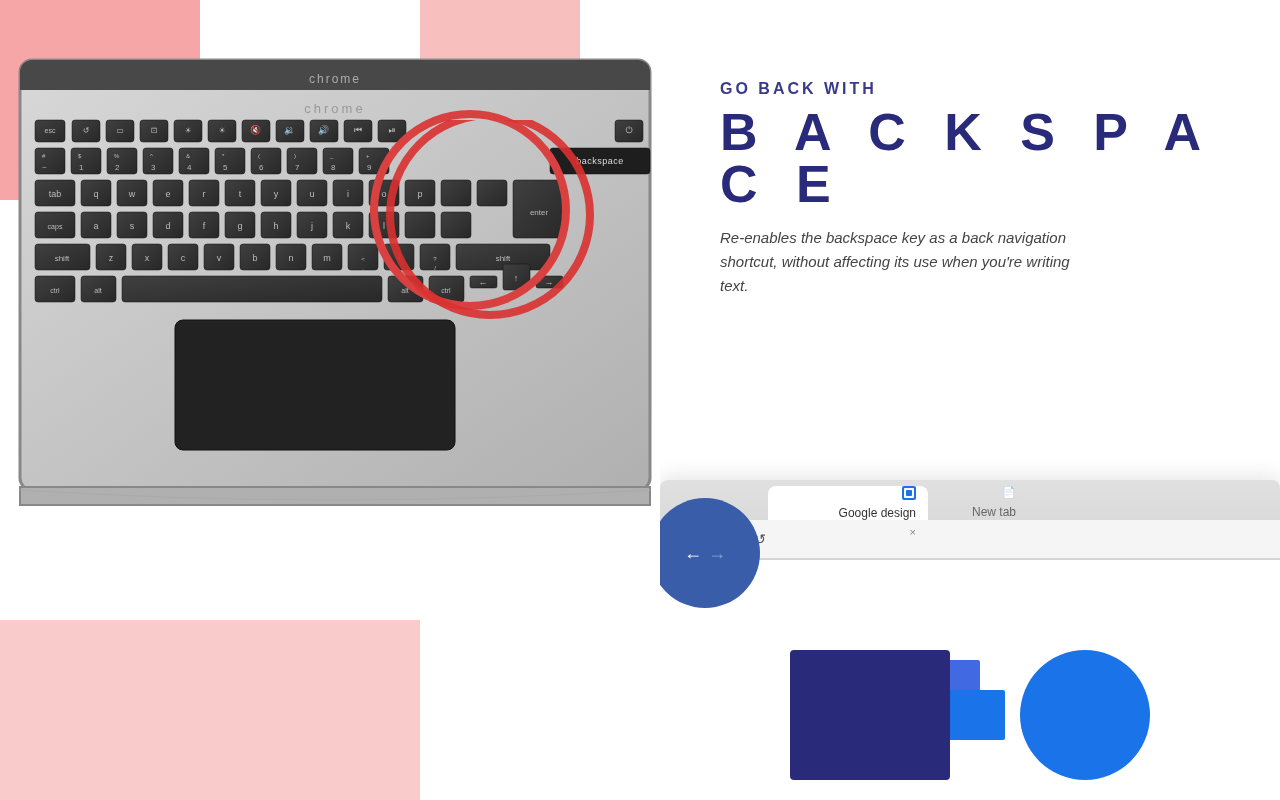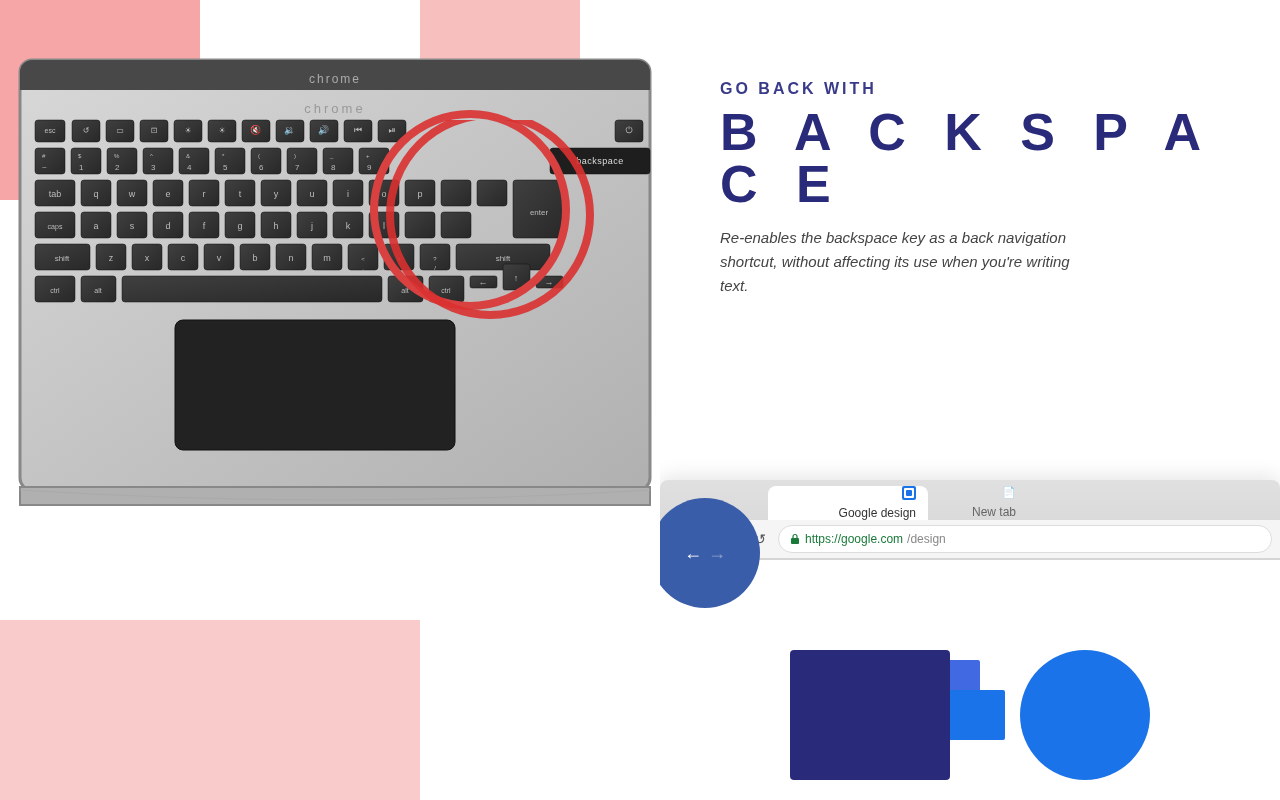--- a/index.html
+++ b/index.html
@@ -524,30 +524,20 @@
 
       <div class="browser-toolbar">
         <div class="traffic-lights">
           <div class="traffic-light tl-green"></div>
         </div>
 
         <div class="nav-btn">←</div>
         <div class="nav-btn" style="color:#bbb;">→</div>
         <div class="refresh-btn">↺</div>
 
-        <div class="omnibox">
-          <div class="lock-icon-box">
-            <svg width="12" height="12" viewBox="0 0 12 12">
-              <rect x="2" y="5" width="8" height="6" rx="1" fill="#1a7a3a"></rect>
-              <path d="M4 5 V3.5 A2 2 0 0 1 8 3.5 V5" fill="none" stroke="#1a7a3a" stroke-width="1.2"></path>
-            </svg>
-          </div>
-          <span style="color:#1a7a3a;font-weight:500;font-size:12px;">https://google.com</span>
-            <span style="color:#888;font-size:12px;">/design</span>
-        </div>
       </div>
     </div>
 
     <div class="browser-content">
 
       <div style="position:relative;flex-shrink:0;">
         <div style="width:160px;height:130px;background:#2a2a7a;border-radius:4px;position:relative;z-index:1;"></div>
         <div style="position:absolute;right:-30px;top:10px;width:90px;height:70px;background:#4169e1;z-index:0;border-radius:2px;"></div>
         <div style="position:absolute;right:-55px;top:40px;width:60px;height:50px;background:#1a73e8;z-index:0;border-radius:2px;"></div>
       </div>

